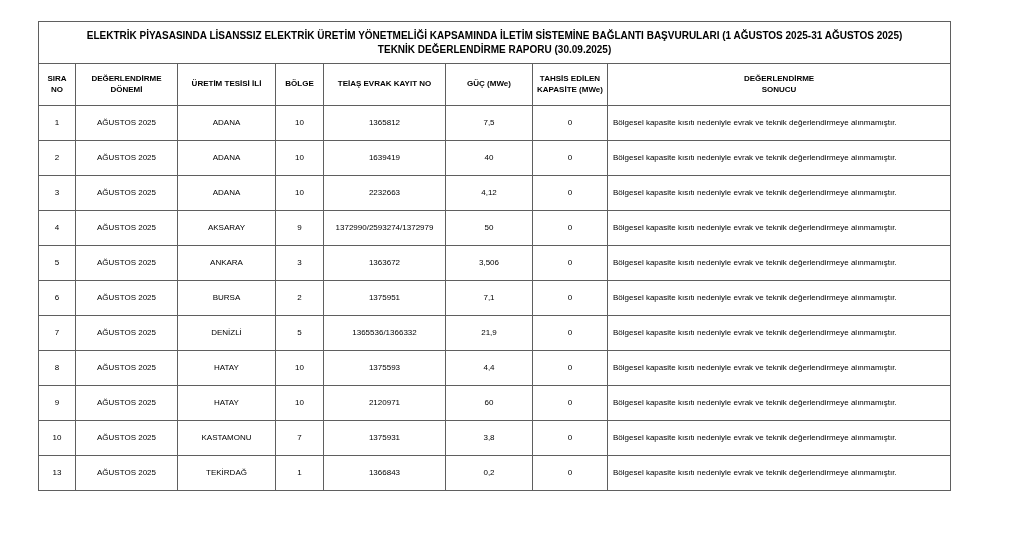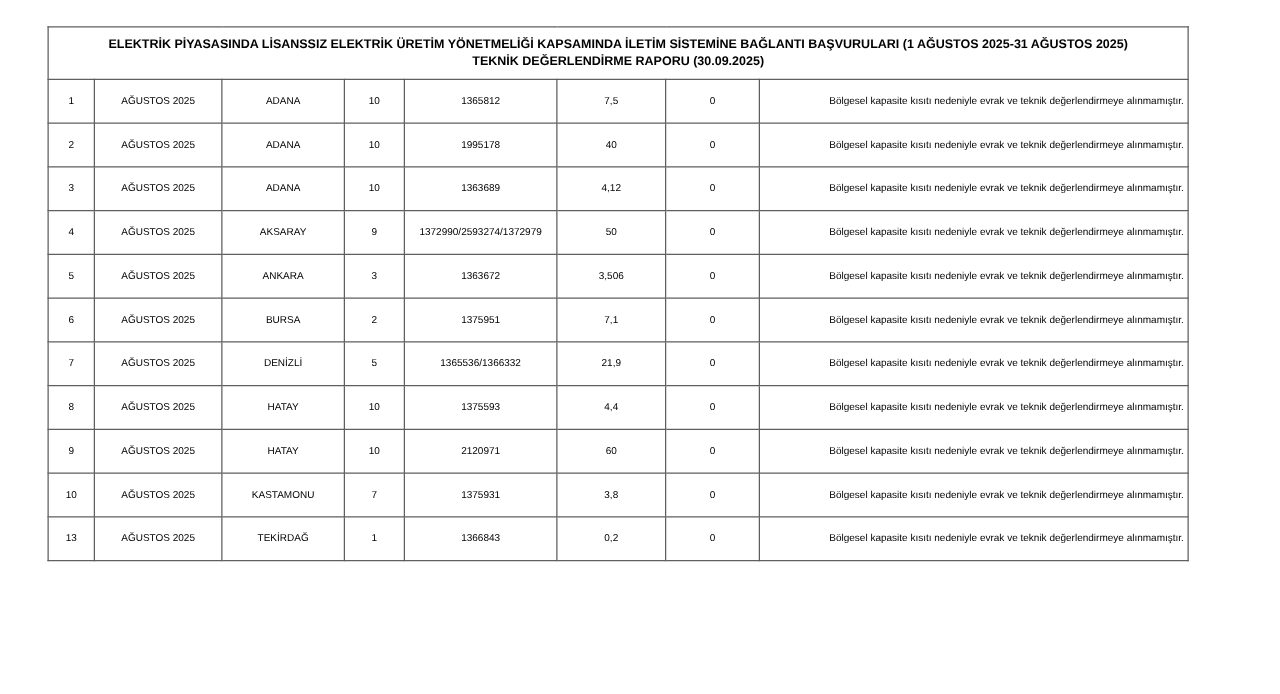--- a/index.html
+++ b/index.html
@@ -52,21 +52,21 @@
   tbody td {
     height: 32px;
     font-size: 8px;
     text-align: center;
     vertical-align: middle;
     padding: 1px 3px;
     line-height: 1.25;
     overflow: hidden;
   }
   tbody td.c-left {
-    text-align: right;
+    text-align: left;
     padding-left: 5px;
   }
 </style>
 </head>
 <body>
 
 <div class="page">
   <table class="report">
     <colgroup>
       <col style="width:37px">
@@ -78,48 +78,59 @@
       <col style="width:75px">
       <col style="width:343px">
     </colgroup>
     <thead>
       <tr>
         <th class="title-cell" colspan="8">
           <div>ELEKTRİK PİYASASINDA LİSANSSIZ ELEKTRİK ÜRETİM YÖNETMELİĞİ KAPSAMINDA İLETİM SİSTEMİNE BAĞLANTI BAŞVURULARI (1 AĞUSTOS 2025-31 AĞUSTOS 2025)</div>
           <div>TEKNİK DEĞERLENDİRME RAPORU (30.09.2025)</div>
         </th>
       </tr>
+      <tr class="header-row">
+        <th>SIRA NO</th>
+        <th>DEĞERLENDİRME DÖNEMİ</th>
+        <th>ÜRETİM TESİSİ İLİ</th>
+        <th>BÖLGE</th>
+        <th>TEİAŞ EVRAK KAYIT NO</th>
+        <th>GÜÇ (MWe)</th>
+        <th>TAHSİS EDİLEN KAPASİTE (MWe)</th>
+        <th>DEĞERLENDİRME
+SONUCU</th>
+      </tr>
     </thead>
     <tbody>
         <tr>
     <td>1</td>
     <td>AĞUSTOS 2025</td>
     <td>ADANA</td>
     <td>10</td>
     <td>1365812</td>
     <td>7,5</td>
     <td>0</td>
     <td class="c-left">Bölgesel kapasite kısıtı nedeniyle evrak ve teknik değerlendirmeye alınmamıştır.</td>
   </tr>
         <tr>
     <td>2</td>
     <td>AĞUSTOS 2025</td>
     <td>ADANA</td>
     <td>10</td>
-    <td>1995178</td>
+    <td>1639419</td>
     <td>40</td>
     <td>0</td>
     <td class="c-left">Bölgesel kapasite kısıtı nedeniyle evrak ve teknik değerlendirmeye alınmamıştır.</td>
   </tr>
         <tr>
     <td>3</td>
     <td>AĞUSTOS 2025</td>
     <td>ADANA</td>
     <td>10</td>
-    <td>1363689</td>
+    <td>2232663</td>
     <td>4,12</td>
     <td>0</td>
     <td class="c-left">Bölgesel kapasite kısıtı nedeniyle evrak ve teknik değerlendirmeye alınmamıştır.</td>
   </tr>
         <tr>
     <td>4</td>
     <td>AĞUSTOS 2025</td>
     <td>AKSARAY</td>
     <td>9</td>
     <td>1372990/2593274/1372979</td>

